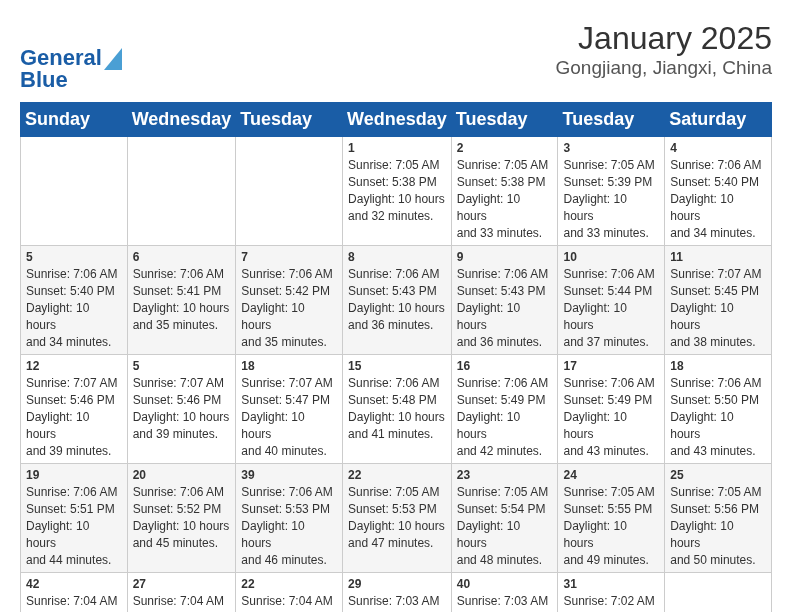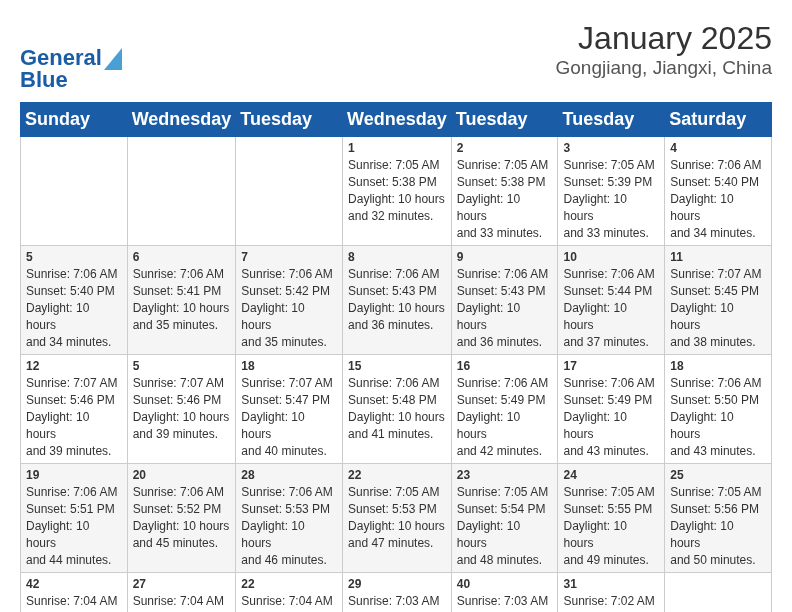--- a/index.html
+++ b/index.html
@@ -270,21 +270,21 @@
 and 44 minutes.</div>
         </td>
         <td>
           <div class="day-number">20</div>
           <div class="day-info" style="white-space: pre-line;">Sunrise: 7:06 AM
 Sunset: 5:52 PM
 Daylight: 10 hours
 and 45 minutes.</div>
         </td>
         <td>
-          <div class="day-number">28</div>
+          <div class="day-number">39</div>
           <div class="day-info" style="white-space: pre-line;">Sunrise: 7:06 AM
 Sunset: 5:53 PM
 Daylight: 10 hours
 and 46 minutes.</div>
         </td>
         <td>
           <div class="day-number">22</div>
           <div class="day-info" style="white-space: pre-line;">Sunrise: 7:05 AM
 Sunset: 5:53 PM
 Daylight: 10 hours

